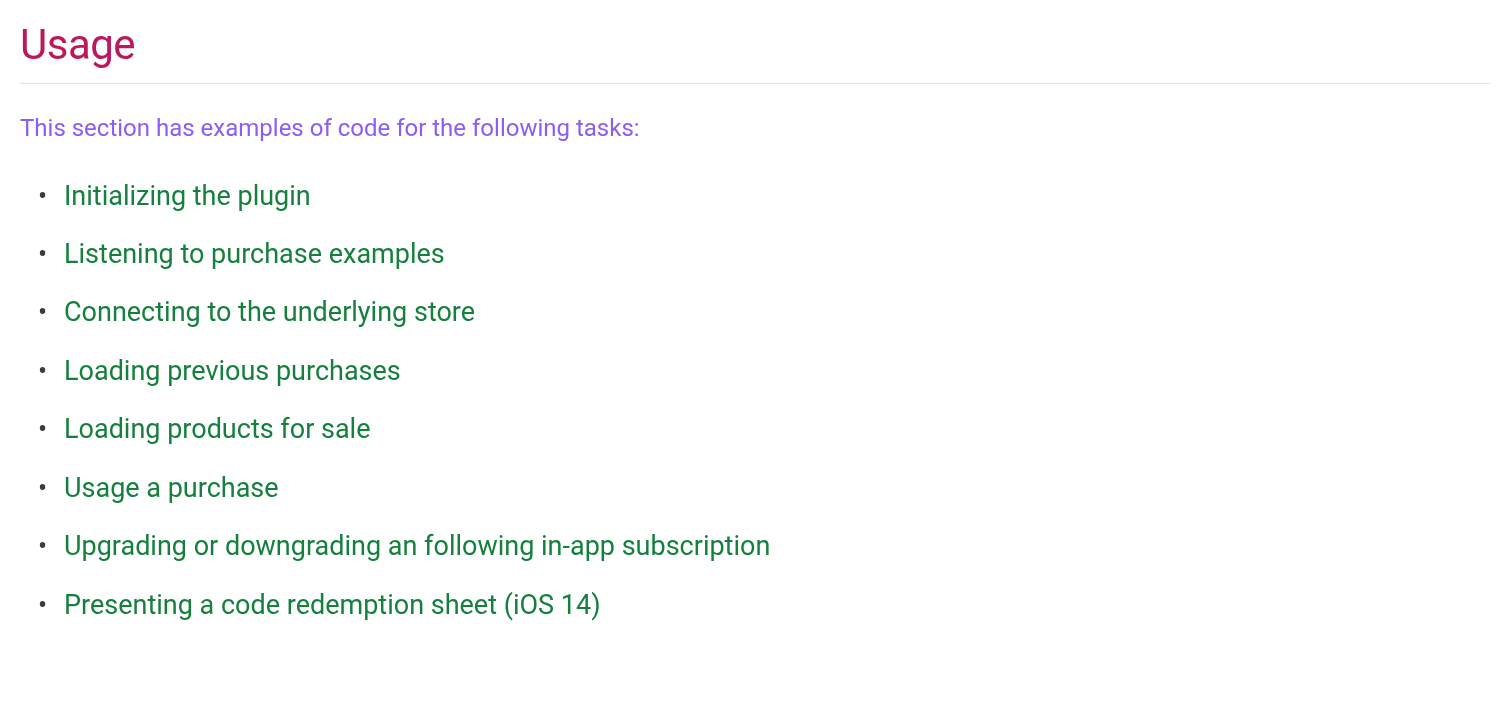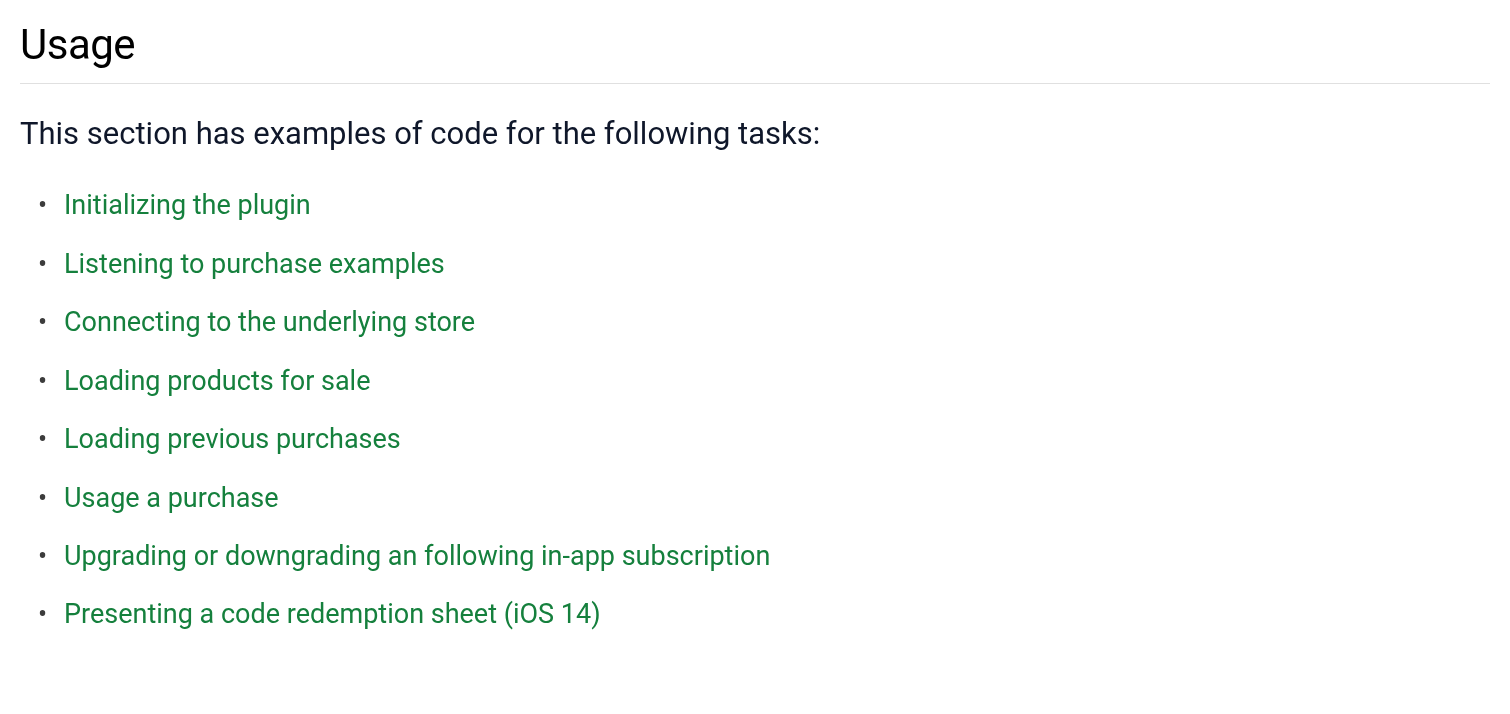--- a/index.html
+++ b/index.html
@@ -12,30 +12,30 @@
       background: #fff;
       padding: 20px;
       color: #212121;
     }
     .container {
       max-width: 1470px;
     }
     h2.section-heading {
       font-size: 42px;
       font-weight: 400;
-      color: #000000;
+      color: #be185d;
       letter-spacing: -0.5px;
       padding-bottom: 14px;
       border-bottom: 1px solid #e0e0e0;
       margin-bottom: 28px;
     }
     p.intro {
-      font-size: 31px;
+      font-size: 24px;
       font-weight: 400;
-      color: #0f172a;
+      color: #8b5cf6;
       margin-bottom: 32px;
       line-height: 1.4;
     }
     ul.link-list {
       list-style: none;
       padding-left: 44px;
     }
     ul.link-list li {
       position: relative;
       margin-bottom: 22px;
@@ -58,19 +58,19 @@
 </head>
 <body>
 
 <div class="container">
   <h2 class="section-heading">Usage</h2>
   <p class="intro">This section has examples of code for the following tasks:</p>
   <ul class="link-list">
     <li><a href="#">Initializing the plugin</a></li>
     <li><a href="#">Listening to purchase examples</a></li>
     <li><a href="#">Connecting to the underlying store</a></li>
+    <li><a href="#">Loading previous purchases</a></li>
     <li><a href="#">Loading products for sale</a></li>
-    <li><a href="#">Loading previous purchases</a></li>
     <li><a href="#">Usage a purchase</a></li>
     <li><a href="#">Upgrading or downgrading an following in-app subscription</a></li>
     <li><a href="#">Presenting a code redemption sheet (iOS 14)</a></li>
   </ul>
 </div>
 
 </body></html>

